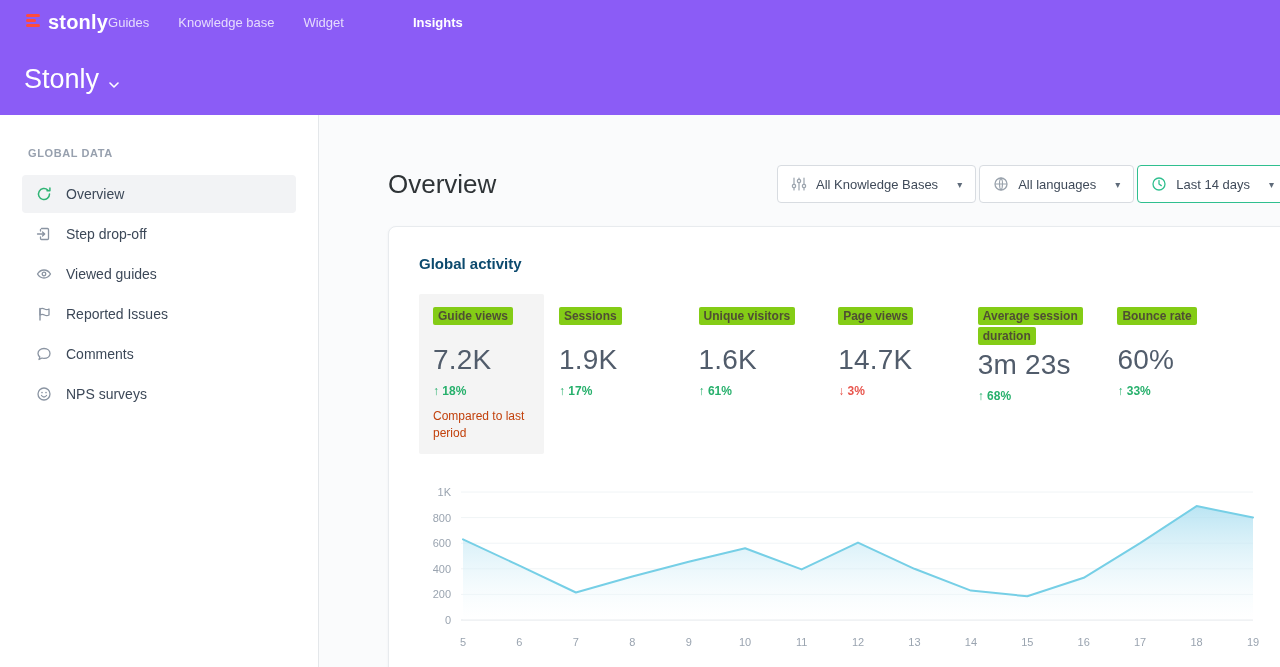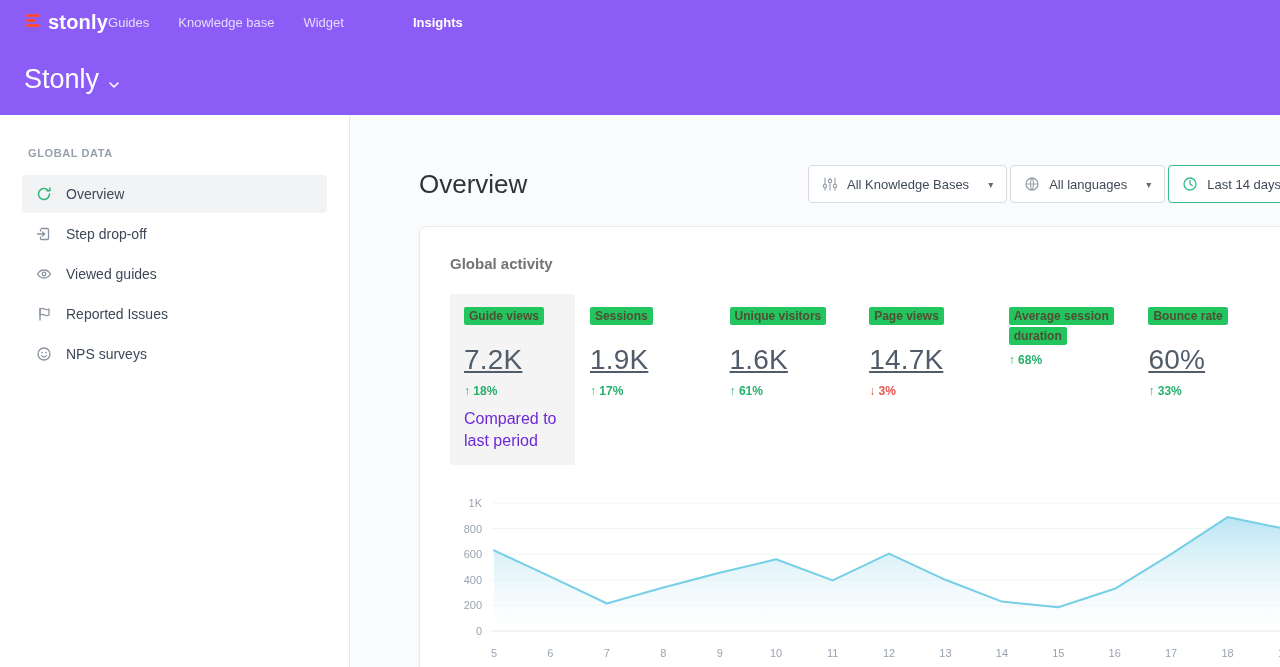--- a/index.html
+++ b/index.html
@@ -12,49 +12,49 @@
   .logo { display:flex; align-items:center; gap:6px; color:#fff; font-size:20px; font-weight:700; letter-spacing:.2px; cursor:pointer; }
   .top-nav { display:flex; gap:29px; }
   .top-nav a { color:rgba(255,255,255,.78); font-size:13px; text-decoration:none; cursor:pointer; }
   .top-nav a.active { color:#fff; font-weight:700;padding-left:40px; }
   .workspace-row { display:flex; align-items:center; gap:10px; margin-top:24px; padding-left:0; }
   .workspace-title { color:#fff; font-size:27px; font-weight:400; cursor:pointer; }
   .ws-caret { margin-top:8px; }
 
   
   .body-wrap { display:flex; height:552px; }
-  .sidebar { width:350px; background:#fff; border-right:1px solid #e4e7ea; padding-top:32px; flex:none; }
+  .sidebar { width:319px; background:#fff; border-right:1px solid #e4e7ea; padding-top:32px; flex:none; }
   .side-section { font-size:11px; font-weight:700; letter-spacing:.6px; color:#97a0ae; padding:0 28px; margin-bottom:16px; }
   .side-item { display:flex; align-items:center; gap:14px; height:38px; margin:2px 22px; padding:0 14px; border-radius:4px; font-size:14px; color:#3c4858; cursor:pointer; }
   .side-item.active { background:#f2f3f5; }
   .side-item .icn { width:16px; height:16px; flex:none; display:flex; }
 
   .main { flex:1; padding:50px 10px 0 69px; }
   .title-row { display:flex; align-items:center; justify-content:space-between; width:900px; }
   .page-title { font-size:26px; font-weight:400; color:#2f3437; }
   .filters { display:flex; gap:3px; }
   .dd { display:flex; align-items:center; gap:9px; height:38px; padding:0 13px; background:#fff; border:1px solid #d8dce1; border-radius:4px; font-size:13px; color:#3f4a59; cursor:pointer; white-space:nowrap; }
   .dd .icn { width:16px; height:16px; display:flex; }
   .dd .caret { font-size:10px; color:#5f6b7a; margin-left:10px; }
   .dd.date { border-color:#2fbf8f; }
 
   
   .card { width:900px; margin-top:23px; background:#fff; border:1px solid #e8ebee; border-radius:8px; box-shadow:0 1px 3px rgba(20,40,60,.05); padding:28px 30px; height:500px; }
-  .card-title { font-size:15px; font-weight:700; color:#737373; }
+  .card-title { font-size:15px; font-weight:700; color:#0c4a6e; }
 
   .metrics { display:flex; align-items:flex-start; margin-top:22px; }
   .metric { width:141px; padding:12px 14px 12px 0; cursor:pointer; }
   .metric.sel { background:#f4f4f4; border-radius:2px; padding:12px 14px; width:126px; margin-right:15px; }
   .mlabel { display:block; min-height:34px; }
-  .hl { background:#22c55e; color:#4f4f33; font-size:12px; font-weight:700; padding:2px 5px; border-radius:2px; line-height:1.55; box-decoration-break:clone; -webkit-box-decoration-break:clone; }
-  .mvalue { font-size:28px; font-weight:400; color:#515c6b; margin-top:4px; letter-spacing:.2px;text-decoration:underline; }
+  .hl { background:#84cc16; color:#4f4f33; font-size:12px; font-weight:700; padding:2px 5px; border-radius:2px; line-height:1.55; box-decoration-break:clone; -webkit-box-decoration-break:clone; }
+  .mvalue { font-size:28px; font-weight:400; color:#515c6b; margin-top:4px; letter-spacing:.2px; }
   .mchange { font-size:12px; font-weight:700; margin-top:8px; }
   .mchange.up { color:#27b06c; }
   .mchange.down { color:#e8554d; }
-  .mnote { font-size:16px; color:#6d28d9; margin-top:10px; line-height:1.4; }
+  .mnote { font-size:12px; color:#c2410c; margin-top:10px; line-height:1.4; }
 
   .chart-wrap { margin-top:26px; }
   svg text { font-family:"Liberation Sans", sans-serif; }
 </style>
 </head>
 <body>
 
 <header class="topbar">
   <div class="nav-row">
     <div class="logo">
@@ -124,20 +124,28 @@
     <div class="side-item">
       <span class="icn">
         <svg viewBox="0 0 16 16" width="16" height="16">
             <path d="M4 14V2.5" stroke="#8a94a2" stroke-width="1.4" stroke-linecap="round" fill="none"></path>
             <path d="M4 3c1.5-.9 3-.9 4.5 0s3 .9 4.5 0v6c-1.5.9-3 .9-4.5 0S5.5 8.1 4 9z" fill="none" stroke="#8a94a2" stroke-width="1.3" stroke-linejoin="round"></path>
           </svg>
       </span>
       <span>Reported Issues</span>
     </div>
 
+    <div class="side-item">
+      <span class="icn">
+        <svg viewBox="0 0 16 16" width="16" height="16">
+            <path d="M8 2.5c3.6 0 6 2.1 6 4.9s-2.4 4.9-6 4.9c-.7 0-1.4-.1-2-.3l-3 1.5.9-2.6C2.7 10 2 8.7 2 7.4c0-2.8 2.4-4.9 6-4.9z" fill="none" stroke="#8a94a2" stroke-width="1.3" stroke-linejoin="round"></path>
+          </svg>
+      </span>
+      <span>Comments</span>
+    </div>
 
     <div class="side-item">
       <span class="icn">
         <svg viewBox="0 0 16 16" width="16" height="16">
             <circle cx="8" cy="8" r="6" fill="none" stroke="#8a94a2" stroke-width="1.3"></circle>
             <circle cx="6" cy="6.6" r=".8" fill="#8a94a2"></circle>
             <circle cx="10" cy="6.6" r=".8" fill="#8a94a2"></circle>
             <path d="M5.5 9.5c.7 1 1.5 1.5 2.5 1.5s1.8-.5 2.5-1.5" fill="none" stroke="#8a94a2" stroke-width="1.3" stroke-linecap="round"></path>
           </svg>
       </span>
@@ -217,20 +225,21 @@
         </div>
 
         <div class="metric">
           <span class="mlabel"><span class="hl">Page views</span></span>
           <div class="mvalue">14.7K</div>
           <div class="mchange down"><span>↓</span> <span>3%</span></div>
         </div>
 
         <div class="metric">
           <span class="mlabel" style="max-width:112px;"><span class="hl">Average session duration</span></span>
+          <div class="mvalue">3m 23s</div>
           <div class="mchange up"><span>↑</span> <span>68%</span></div>
         </div>
 
         <div class="metric">
           <span class="mlabel"><span class="hl">Bounce rate</span></span>
           <div class="mvalue">60%</div>
           <div class="mchange up"><span>↑</span> <span>33%</span></div>
         </div>
 
       </div>

